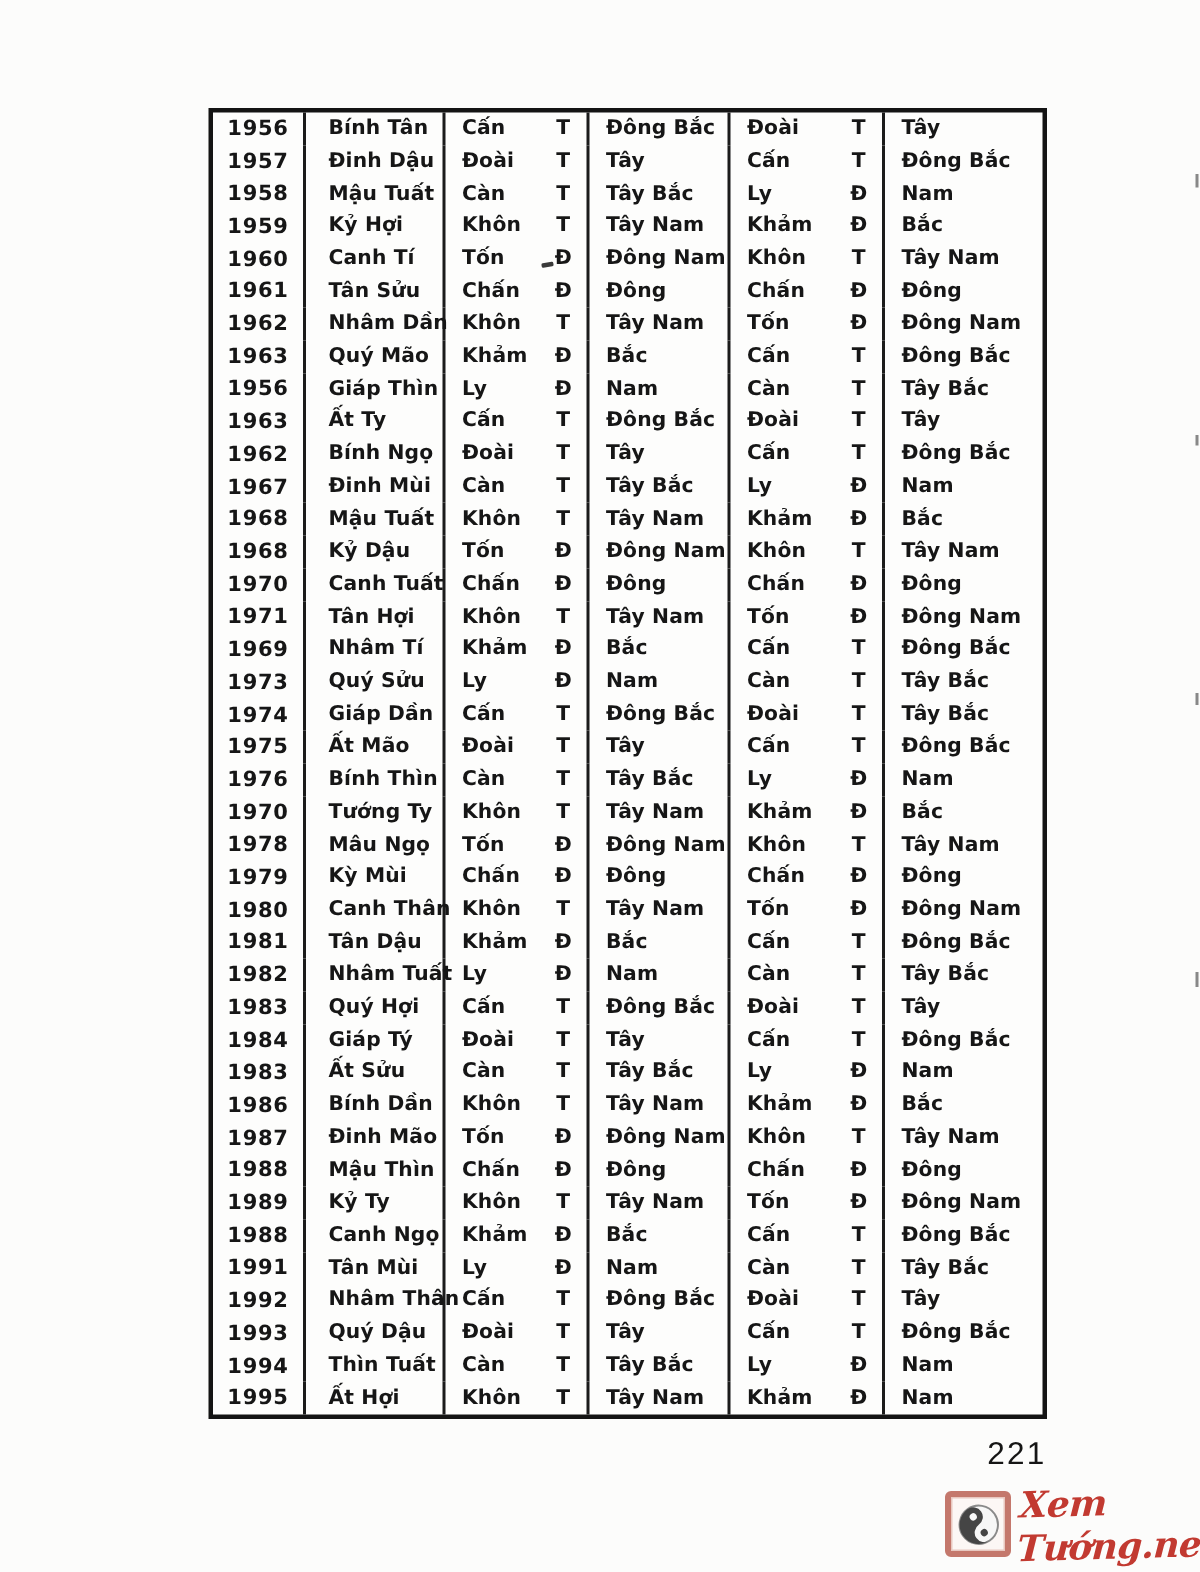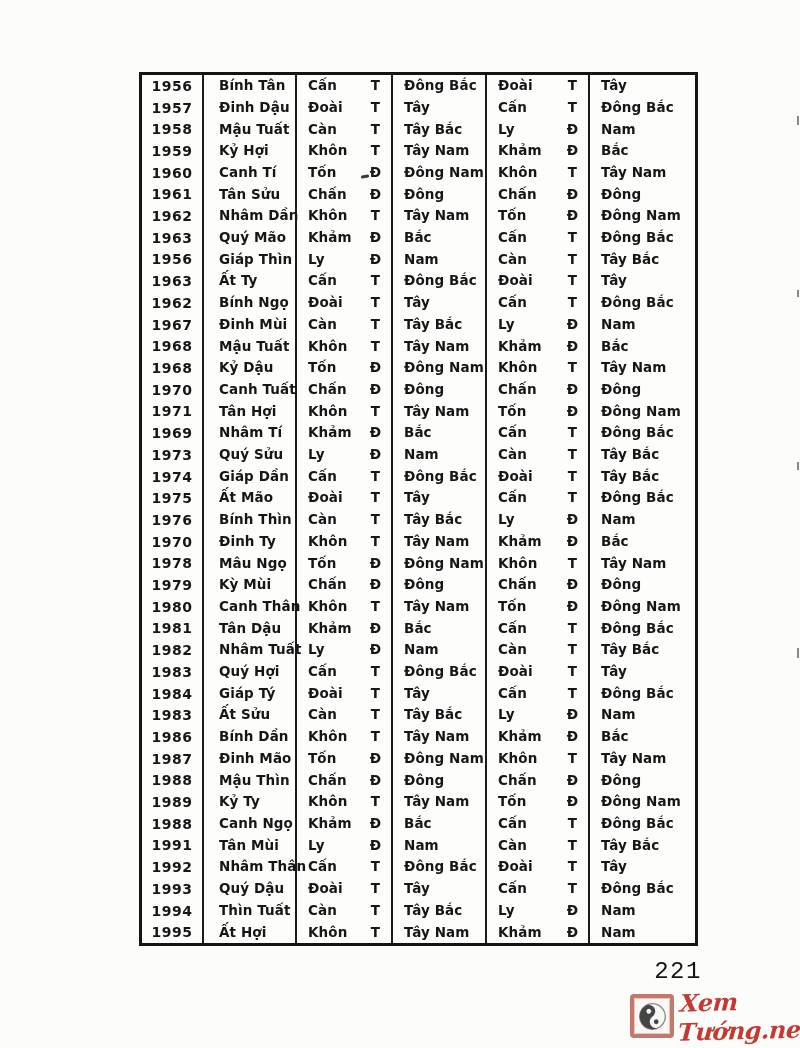--- a/index.html
+++ b/index.html
@@ -28,21 +28,21 @@
   .cell.year{justify-content:center;font-size:14px;letter-spacing:.5px;}
   .cell.name{padding-left:15px;}
   .cell.cung{padding-left:11px;}
   .cell.td{justify-content:center;}
   .cell.dir{padding-left:11px;}
   .bR{border-right:2px solid #1b1b1b;}
 
   
   .pagenum{
     position:absolute;left:651px;top:958px;width:54px;text-align:center;
-    font-family:Liberation Mono, monospace;font-size:24px;font-weight:400;
+    font-family:Liberation Sans, sans-serif;font-size:21px;font-weight:400;
     color:#151515;letter-spacing:1.5px;
   }
 
   
   .watermark{
     position:absolute;left:630px;top:993px;height:46px;
     display:flex;align-items:center;gap:5px;
   }
   .wm-icon{
     width:44px;height:44px;box-sizing:border-box;flex:0 0 auto;
@@ -296,21 +296,21 @@
       <div class="cell cung">Càn</div>
       <div class="cell td bR">T</div>
       <div class="cell dir bR">Tây Bắc</div>
       <div class="cell cung">Ly</div>
       <div class="cell td bR">Đ</div>
       <div class="cell dir">Nam</div>
     </div>
 
     <div class="trow">
       <div class="cell year bR">1970</div>
-      <div class="cell name bR">Đinh Ty</div>
+      <div class="cell name bR">Tướng Ty</div>
       <div class="cell cung">Khôn</div>
       <div class="cell td bR">T</div>
       <div class="cell dir bR">Tây Nam</div>
       <div class="cell cung">Khảm</div>
       <div class="cell td bR">Đ</div>
       <div class="cell dir">Bắc</div>
     </div>
 
     <div class="trow">
       <div class="cell year bR">1978</div>

